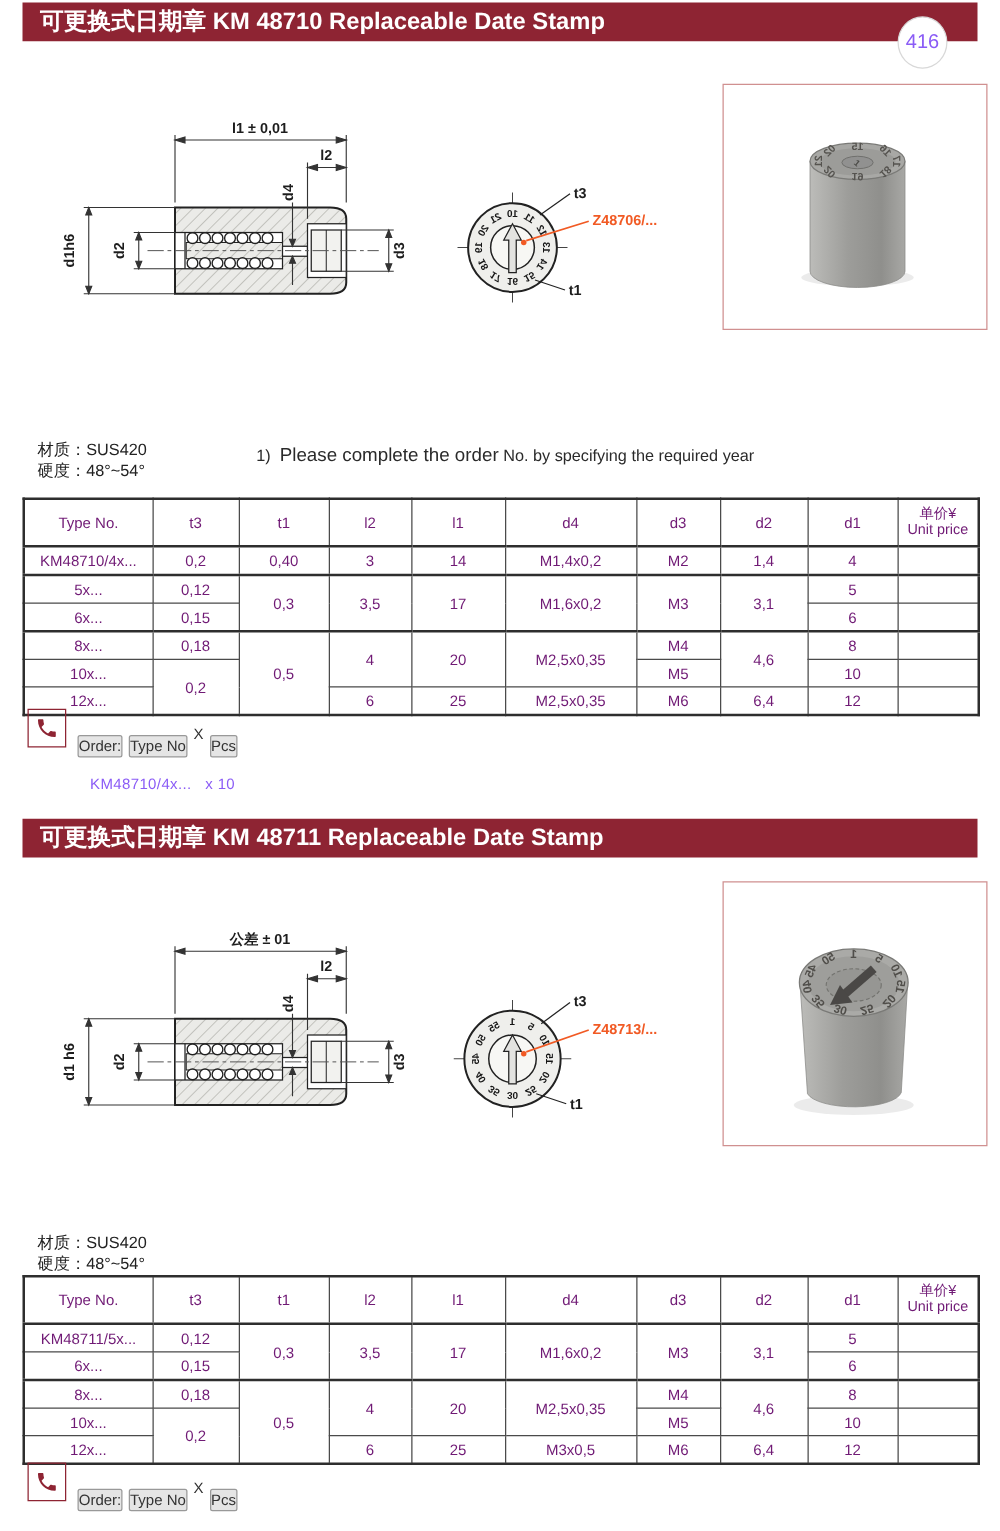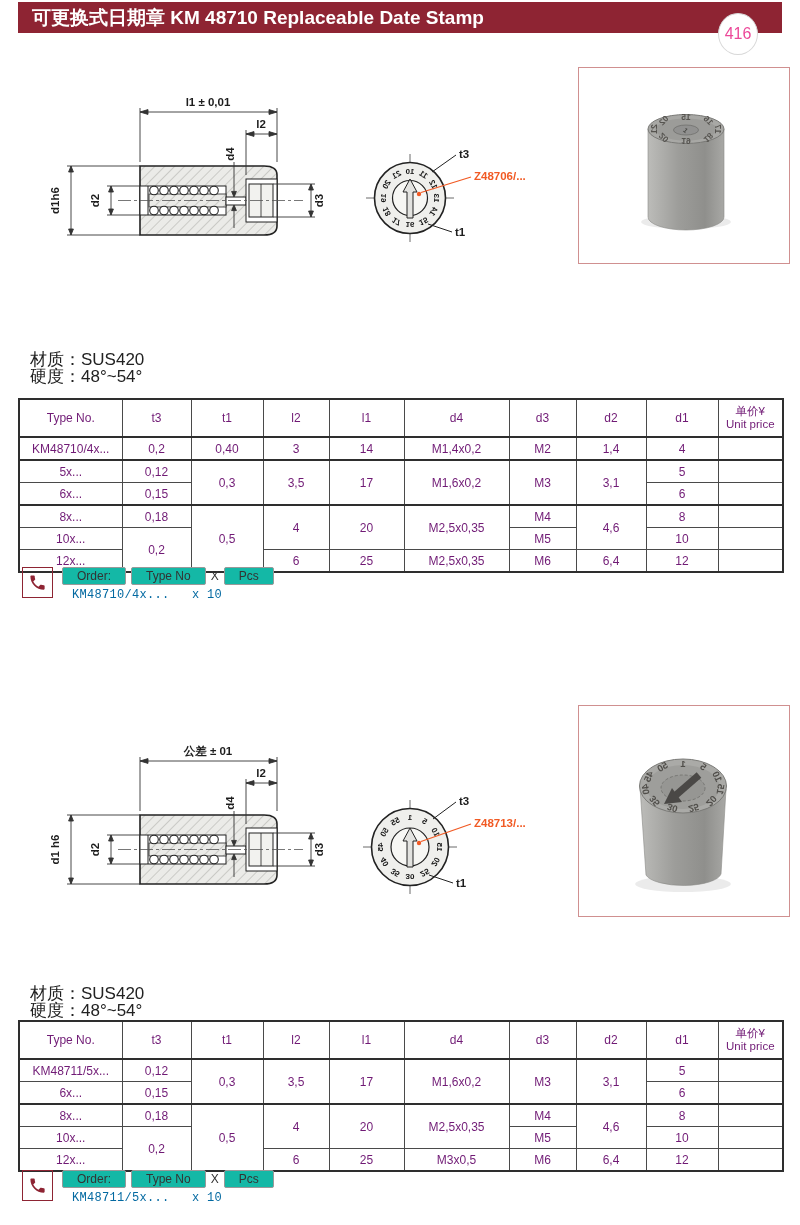--- a/index.html
+++ b/index.html
@@ -5,47 +5,47 @@
   html,body{margin:0;padding:0;background:#e9e9e9;}
   .page{position:relative;width:800px;height:1225px;background:#fff;margin:0 auto;
         font-family:"Liberation Sans","DejaVu Sans",sans-serif;color:#1a1a1a;overflow:hidden;}
   .abs{position:absolute;}
 
   
   .bar{left:18px;width:764px;height:31px;background:#8e2433;color:#fff;
        font-size:19px;font-weight:bold;line-height:31px;padding-left:14px;box-sizing:border-box;}
   .badge{left:718px;top:13px;width:38px;height:40px;border-radius:50%;background:#fff;
          border:1px solid #d8d8d8;display:flex;align-items:center;justify-content:center;
-         font-size:16px;color:#ec4899;z-index:3;}
+         font-size:16px;color:#8b5cf6;z-index:3;}
 
   
   .photo{background:#fff;border:1px solid #d09090;display:flex;align-items:center;justify-content:center;}
 
   
-  .mat{font-size:17px;line-height:17px;color:#222;}
+  .mat{font-size:13px;line-height:17px;color:#222;}
   .note{font-size:13px;color:#2a2a2a;}
   .note .big{font-size:15px;}
 
   
   table.spec{border-collapse:collapse;table-layout:fixed;width:764px;font-size:12px;color:#701a75;
              border:2px solid #2e2e2e;}
   table.spec th,table.spec td{border:1px solid #4a4a4a;text-align:center;vertical-align:middle;
              padding:1px 2px;height:19px;font-weight:normal;overflow:hidden;white-space:nowrap;}
   table.spec thead th{height:34px;border-bottom:2px solid #2e2e2e;}
   table.spec .hdr2{font-size:11.5px;line-height:13px;}
   table.spec tr.grp td{border-top:2px solid #2e2e2e;}
 
   
   .order{display:flex;align-items:flex-start;gap:9px;}
   .phone-box{width:29px;height:29px;border:1.5px solid #8e2433;display:flex;align-items:center;
              justify-content:center;flex:0 0 auto;}
   .order-lines{font-size:12px;color:#333;}
   .order-row1{display:flex;align-items:center;gap:5px;}
-  .obox{border:1px solid #999;border-radius:2px;padding:0 14px;line-height:16px;background:#14b8a6;}
-  .order-row2{margin-top:3px;margin-left:10px;color:#0369a1;letter-spacing:.3px;font-family:Liberation Mono, monospace;}
+  .obox{border:1px solid #999;border-radius:2px;padding:0 0;line-height:16px;background:#e5e5e5;margin-top:21px;}
+  .order-row2{margin-top:14px;margin-left:10px;color:#8b5cf6;letter-spacing:.3px;}
 
   svg text{font-family:"Liberation Sans","DejaVu Sans",sans-serif;}
   .dimtxt{font-size:11.5px;font-weight:bold;fill:#1d1d1d;}
   .callout{font-size:11.5px;font-weight:bold;fill:#f15a24;}
 </style>
 </head>
 <body>
 
 <div class="page">
 
@@ -185,20 +185,25 @@
         </g>
       <ellipse cx="106" cy="61" rx="12.5" ry="5" fill="#919190" stroke="#70706d" stroke-width="0.8"></ellipse>
       <text x="106" y="64" text-anchor="middle" font-size="7" font-weight="bold" fill="#4a4a46" transform="rotate(40 106 61)">1</text>
     </svg>
   </div>
 
   <div class="abs mat" style="left:30px;top:351px;">
     <div>材质：SUS420</div>
     <div>硬度：48°~54°</div>
   </div>
+  <div class="abs note" style="left:205px;top:356px;">
+    <span>1)</span>&nbsp;
+    <span class="big">Please complete the order</span>
+    <span>No. by specifying the required year</span>
+  </div>
 
   <table class="spec abs" style="left:18px;top:398px;">
     <colgroup>
         <col style="width:103px">
         <col style="width:69px">
         <col style="width:72px">
         <col style="width:66px">
         <col style="width:75px">
         <col style="width:105px">
         <col style="width:67px">
@@ -299,20 +304,23 @@
         <span>X</span>
         <span class="obox">Pcs</span>
       </div>
       <div class="order-row2">
         <span>KM48710/4x...</span>&nbsp;&nbsp;
         <span>x 10</span>
       </div>
     </div>
   </div>
 
+  <div class="abs bar" style="top:655px;">
+    <span>可更换式日期章 KM 48711 Replaceable Date Stamp</span>
+  </div>
 
   <svg class="abs" style="left:15px;top:707px;" width="540" height="235" viewBox="0 0 540 235">
     <defs>
       <pattern id="h2" width="7" height="7" patternUnits="userSpaceOnUse" patternTransform="rotate(45)">
         <rect width="7" height="7" fill="#ebebe8"></rect>
           <line x1="0" y1="0" x2="0" y2="7" stroke="#a9a9a4" stroke-width="1"></line>
       </pattern>
     </defs>
     <g>
       <path d="M125,108 H249 Q262,108 262,117 V168 Q262,177 249,177 H125 Z" fill="url(#h2)" stroke="#222" stroke-width="1.6"></path>

